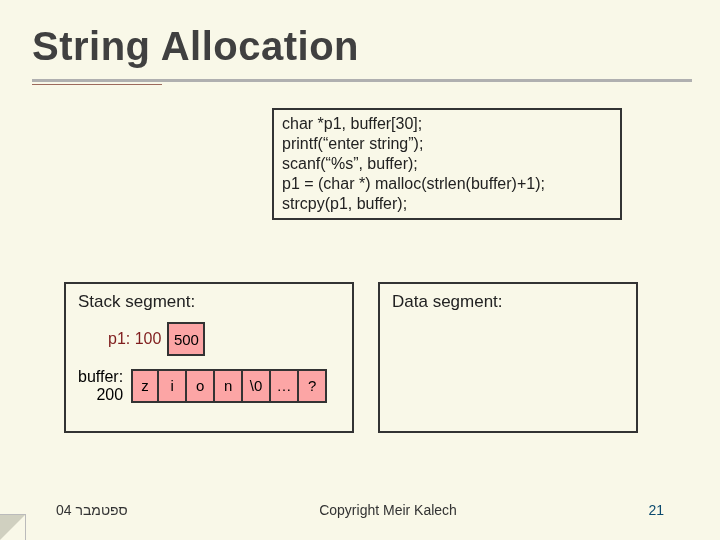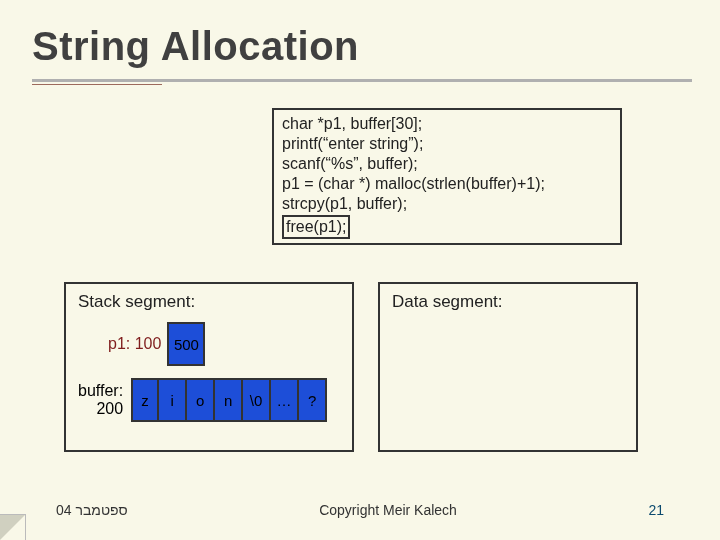--- a/index.html
+++ b/index.html
@@ -74,27 +74,27 @@
     display: flex;
     align-items: center;
     gap: 6px;
     margin-bottom: 12px;
     font-size: 16px;
   }
   .lbl { color: #7f1d1d; white-space: pre; }
   .cell {
     border: 2px solid #333;
     min-width: 28px;
-    height: 44px;
+    height: 34px;
     display: flex;
     align-items: center;
     justify-content: center;
     font-size: 15px;
     padding: 0 4px;
-    background: #1d4ed8;
+    background: #fca5a5;
   }
   .cell-wide { min-width: 38px; }
   .cells { display: flex; }
   .cells .cell + .cell { border-left: none; }
   .buf-label {
     display: flex;
     flex-direction: column;
     align-items: flex-end;
     line-height: 1.1;
     font-size: 16px;
@@ -133,23 +133,20 @@
 </div>
 <div class="hr1"></div>
 <div class="hr2"></div>
 
 <div class="code-box">
   <div class="code-line">char *p1, buffer[30];</div>
   <div class="code-line">printf(“enter string”);</div>
   <div class="code-line">scanf(“%s”, buffer);</div>
   <div class="code-line">p1 = (char *) malloc(strlen(buffer)+1);</div>
   <div class="code-line">strcpy(p1, buffer);</div>
-  <div class="free-box">
-    <span class="code-line">free(p1);</span>
-  </div>
 </div>
 
 <div class="segments">
   <div class="seg seg-stack">
     <div class="seg-title">Stack segment:</div>
     <div class="row" style="margin-left:30px;">
       <span class="lbl">p1: 100</span>
       <div class="cell cell-wide">500</div>
     </div>
     <div class="row">

